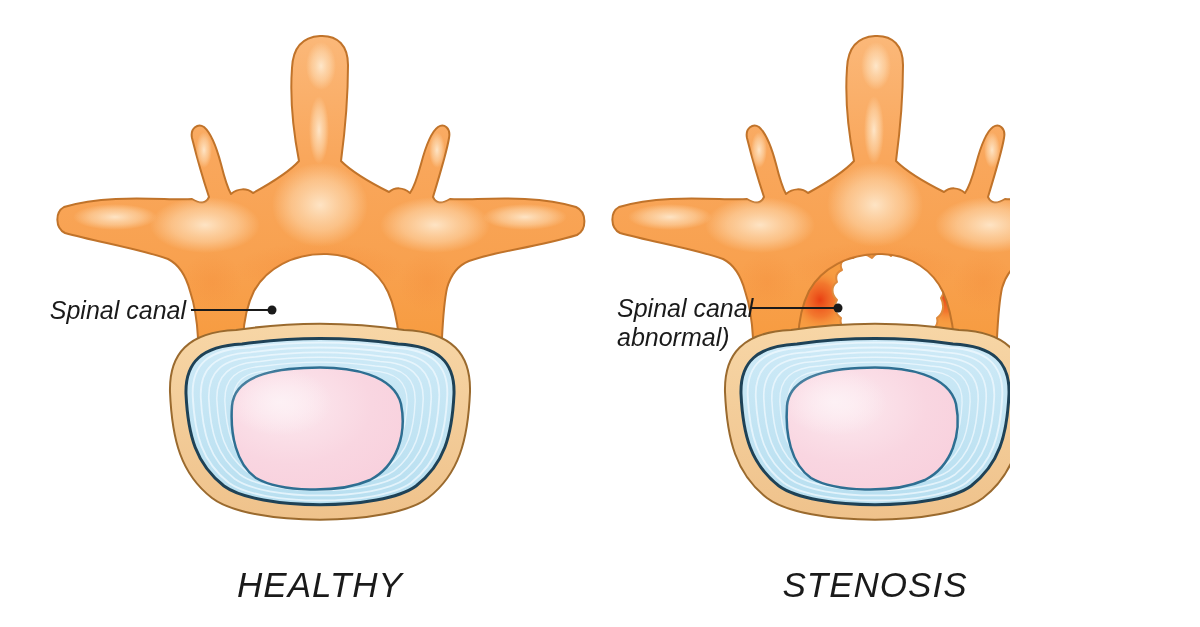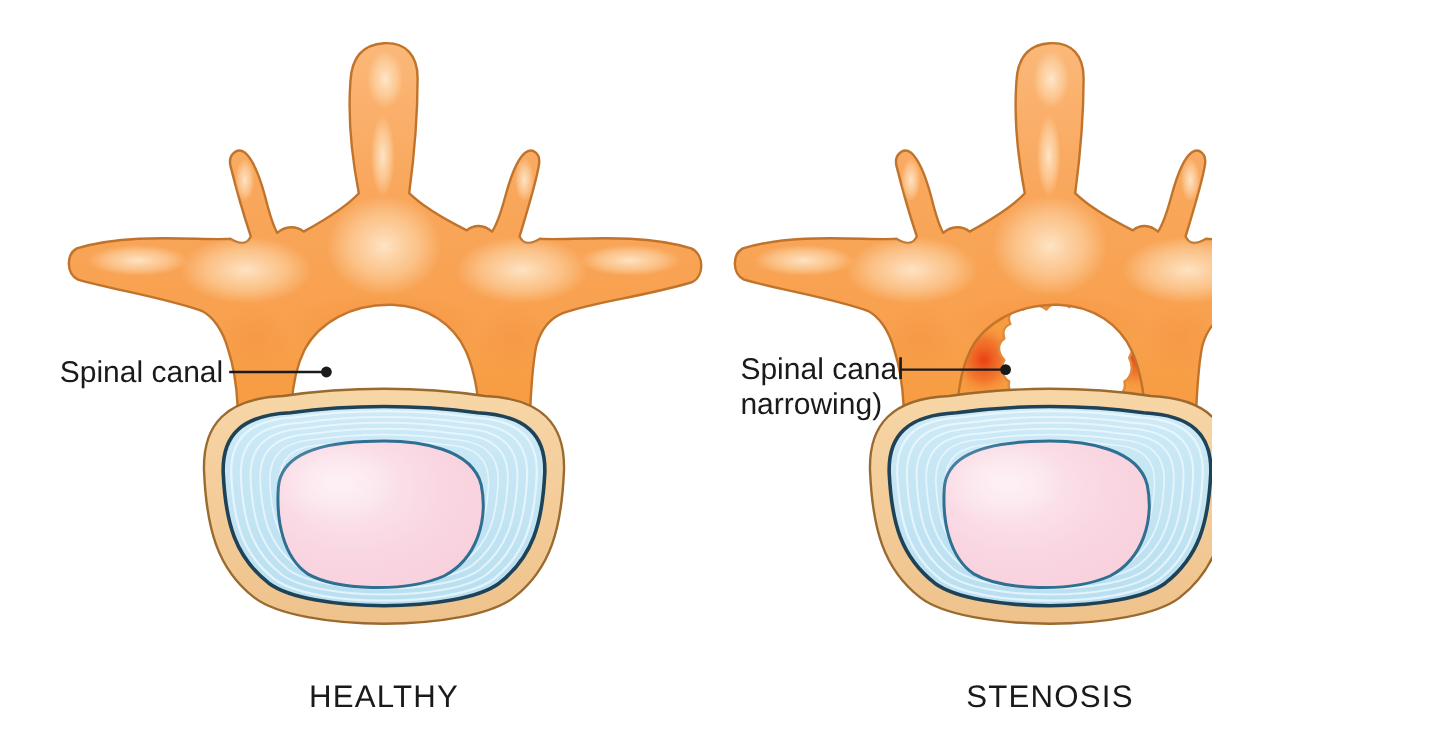--- a/index.html
+++ b/index.html
@@ -1,21 +1,21 @@
 <!DOCTYPE html>
 <html style="--background: #FFFFFF; --label_text: #1A1A1A; --bone_main: #F9A458; --bone_light: #FFF3DF; --bone_flat: #F79C41; --bone_outline: #C0732A; --canal_edge: #DF8A3C; --stenosis_red: #E83A10; --disc_ring: #F3CD9C; --disc_ring_outline: #9A6A2E; --annulus_blue: #C4E5F5; --annulus_lines: #EDF8FE; --annulus_outline: #1E4257; --nucleus_pink: #F8CFDC; --nucleus_highlight: #FCE9EF; --nucleus_outline: #2E6F92;"><head>
 <meta charset="utf-8">
 <style>
   html,body{margin:0;padding:0;background:#ffffff;}
   .stage{position:relative;width:1010px;height:627px;background:var(--background,#fff);
-         font-family:"Liberation Sans",sans-serif;overflow:hidden;}
+         font-family:"Liberation Sans",sans-serif;overflow:hidden;font-style:italic;}
   .stage svg{position:absolute;left:0;top:0;}
   .label{position:absolute;color:var(--label_text,#1a1a1a);font-size:25px;line-height:29px;}
   .label.right-align{text-align:right;}
-  .caption{position:absolute;color:var(--label_text,#1a1a1a);font-size:26px;letter-spacing:1px;
+  .caption{position:absolute;color:var(--label_text,#1a1a1a);font-size:35px;letter-spacing:1px;
            transform:translateX(-50%);white-space:nowrap;}
   .arch{fill:url(#boneG);stroke:var(--bone_outline,#C0732A);stroke-width:2;stroke-linejoin:round;}
   .hl{fill:url(#hlG);opacity:.85;}
   .shade{fill:url(#shadeG);}
   .underfill{fill:var(--bone_flat,#F79C41);}
   .redglow{fill:url(#redG);}
   .blob{fill:#ffffff;stroke:var(--canal_edge,#DF8A3C);stroke-width:2;stroke-linejoin:round;}
   .ring-outer{fill:url(#tanG);stroke:var(--disc_ring_outline,#9A6A2E);stroke-width:2;}
   .annulus{fill:url(#blueG);stroke:var(--annulus_outline,#1E4257);stroke-width:3;}
   .swirl{fill:none;stroke:var(--annulus_lines,#EDF8FE);stroke-width:2;opacity:.8;}
@@ -173,20 +173,20 @@
       <circle class="dot" cx="838" cy="308" r="4.5"></circle>
     </g>
   </svg>
 
   <div class="label right-align" style="left:30px;top:296px;width:156px;">
     <span>Spinal canal</span>
   </div>
 
   <div class="label" style="left:617px;top:294px;width:180px;">
     <div>Spinal canal</div>
-    <div>narrowing)</div>
+    <div>abnormal)</div>
   </div>
 
   <div class="caption" style="left:320px;top:565px;">HEALTHY</div>
 
   <div class="caption" style="left:875px;top:565px;">STENOSIS</div>
 
 </div>
 
 </body></html>

